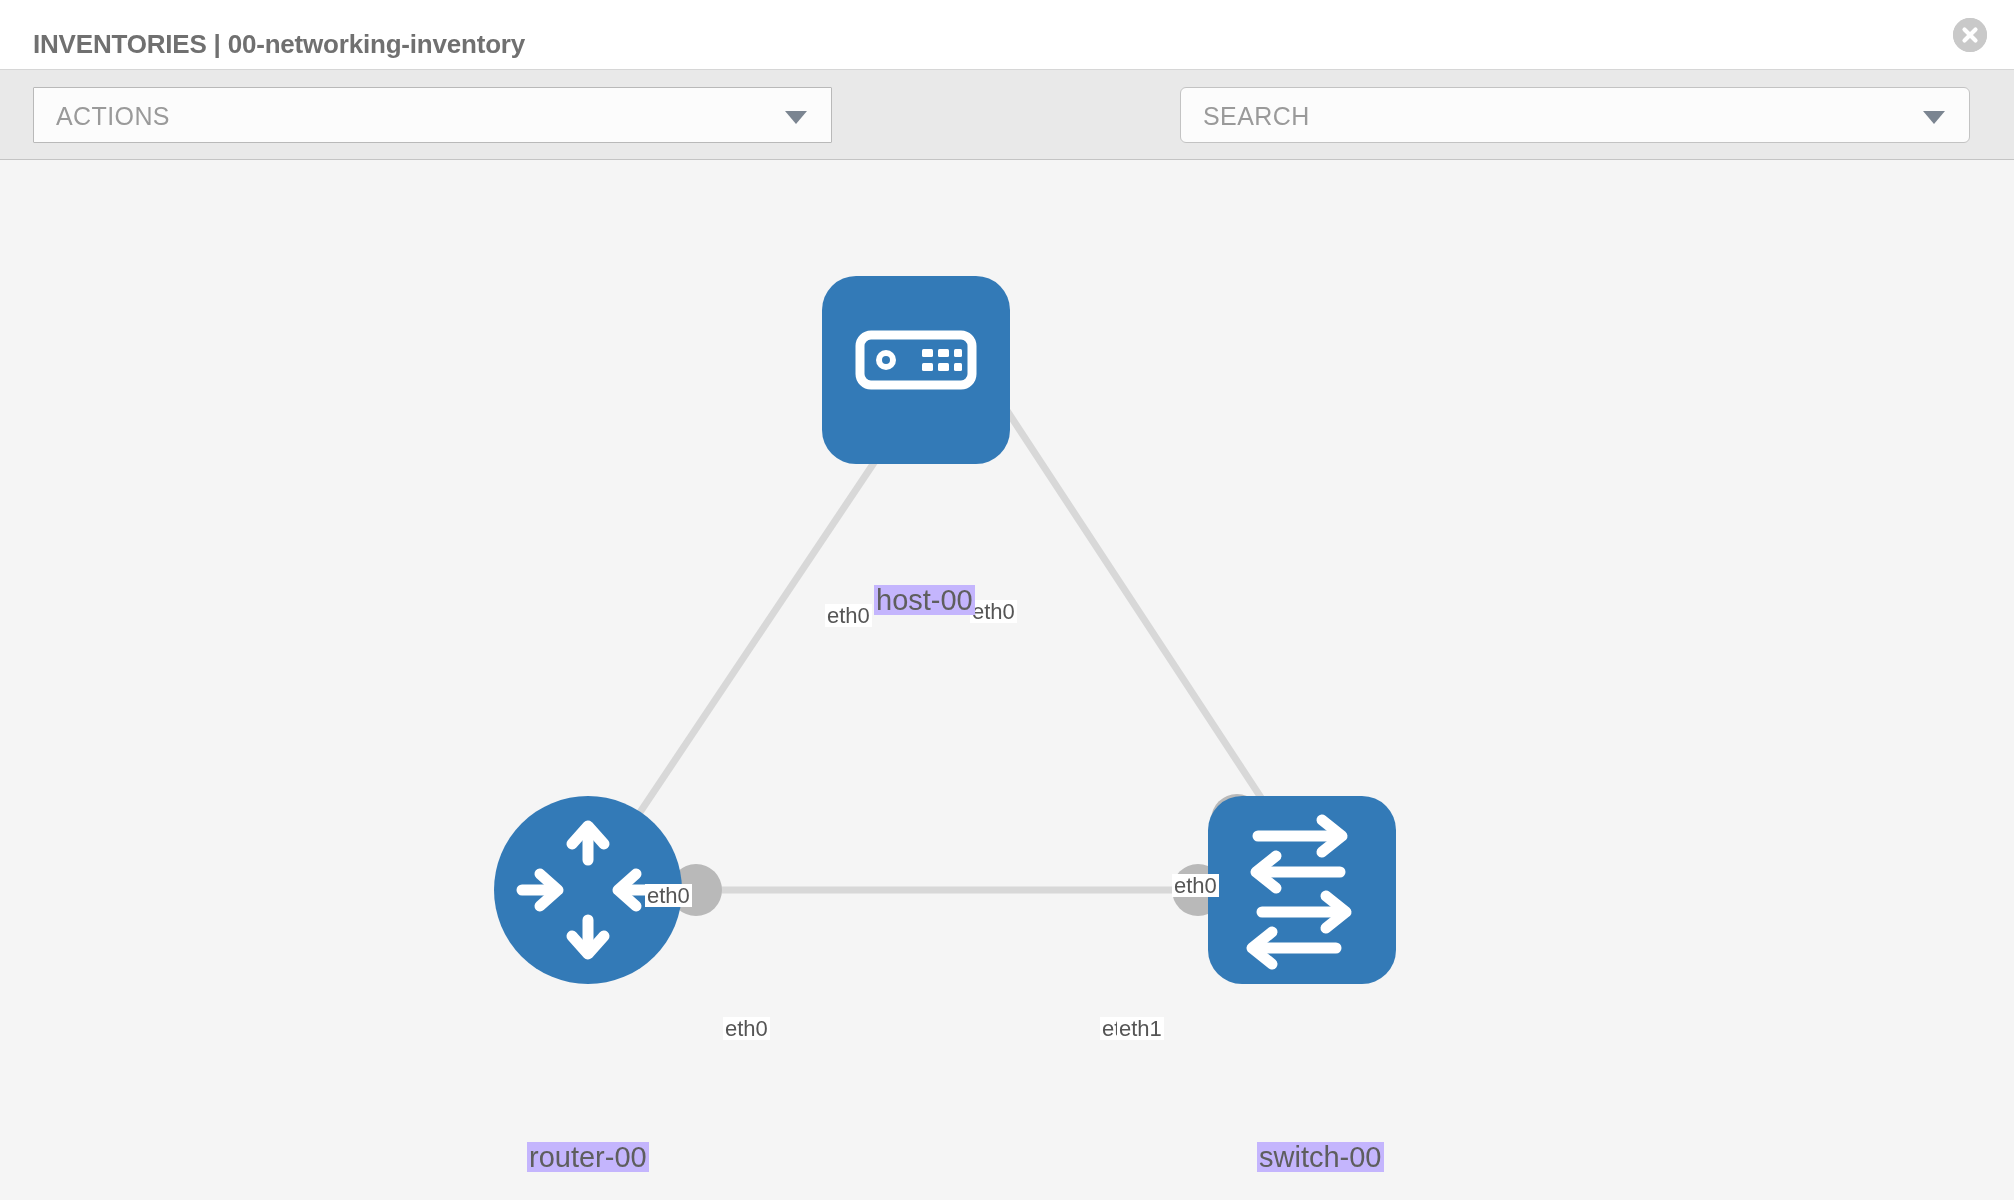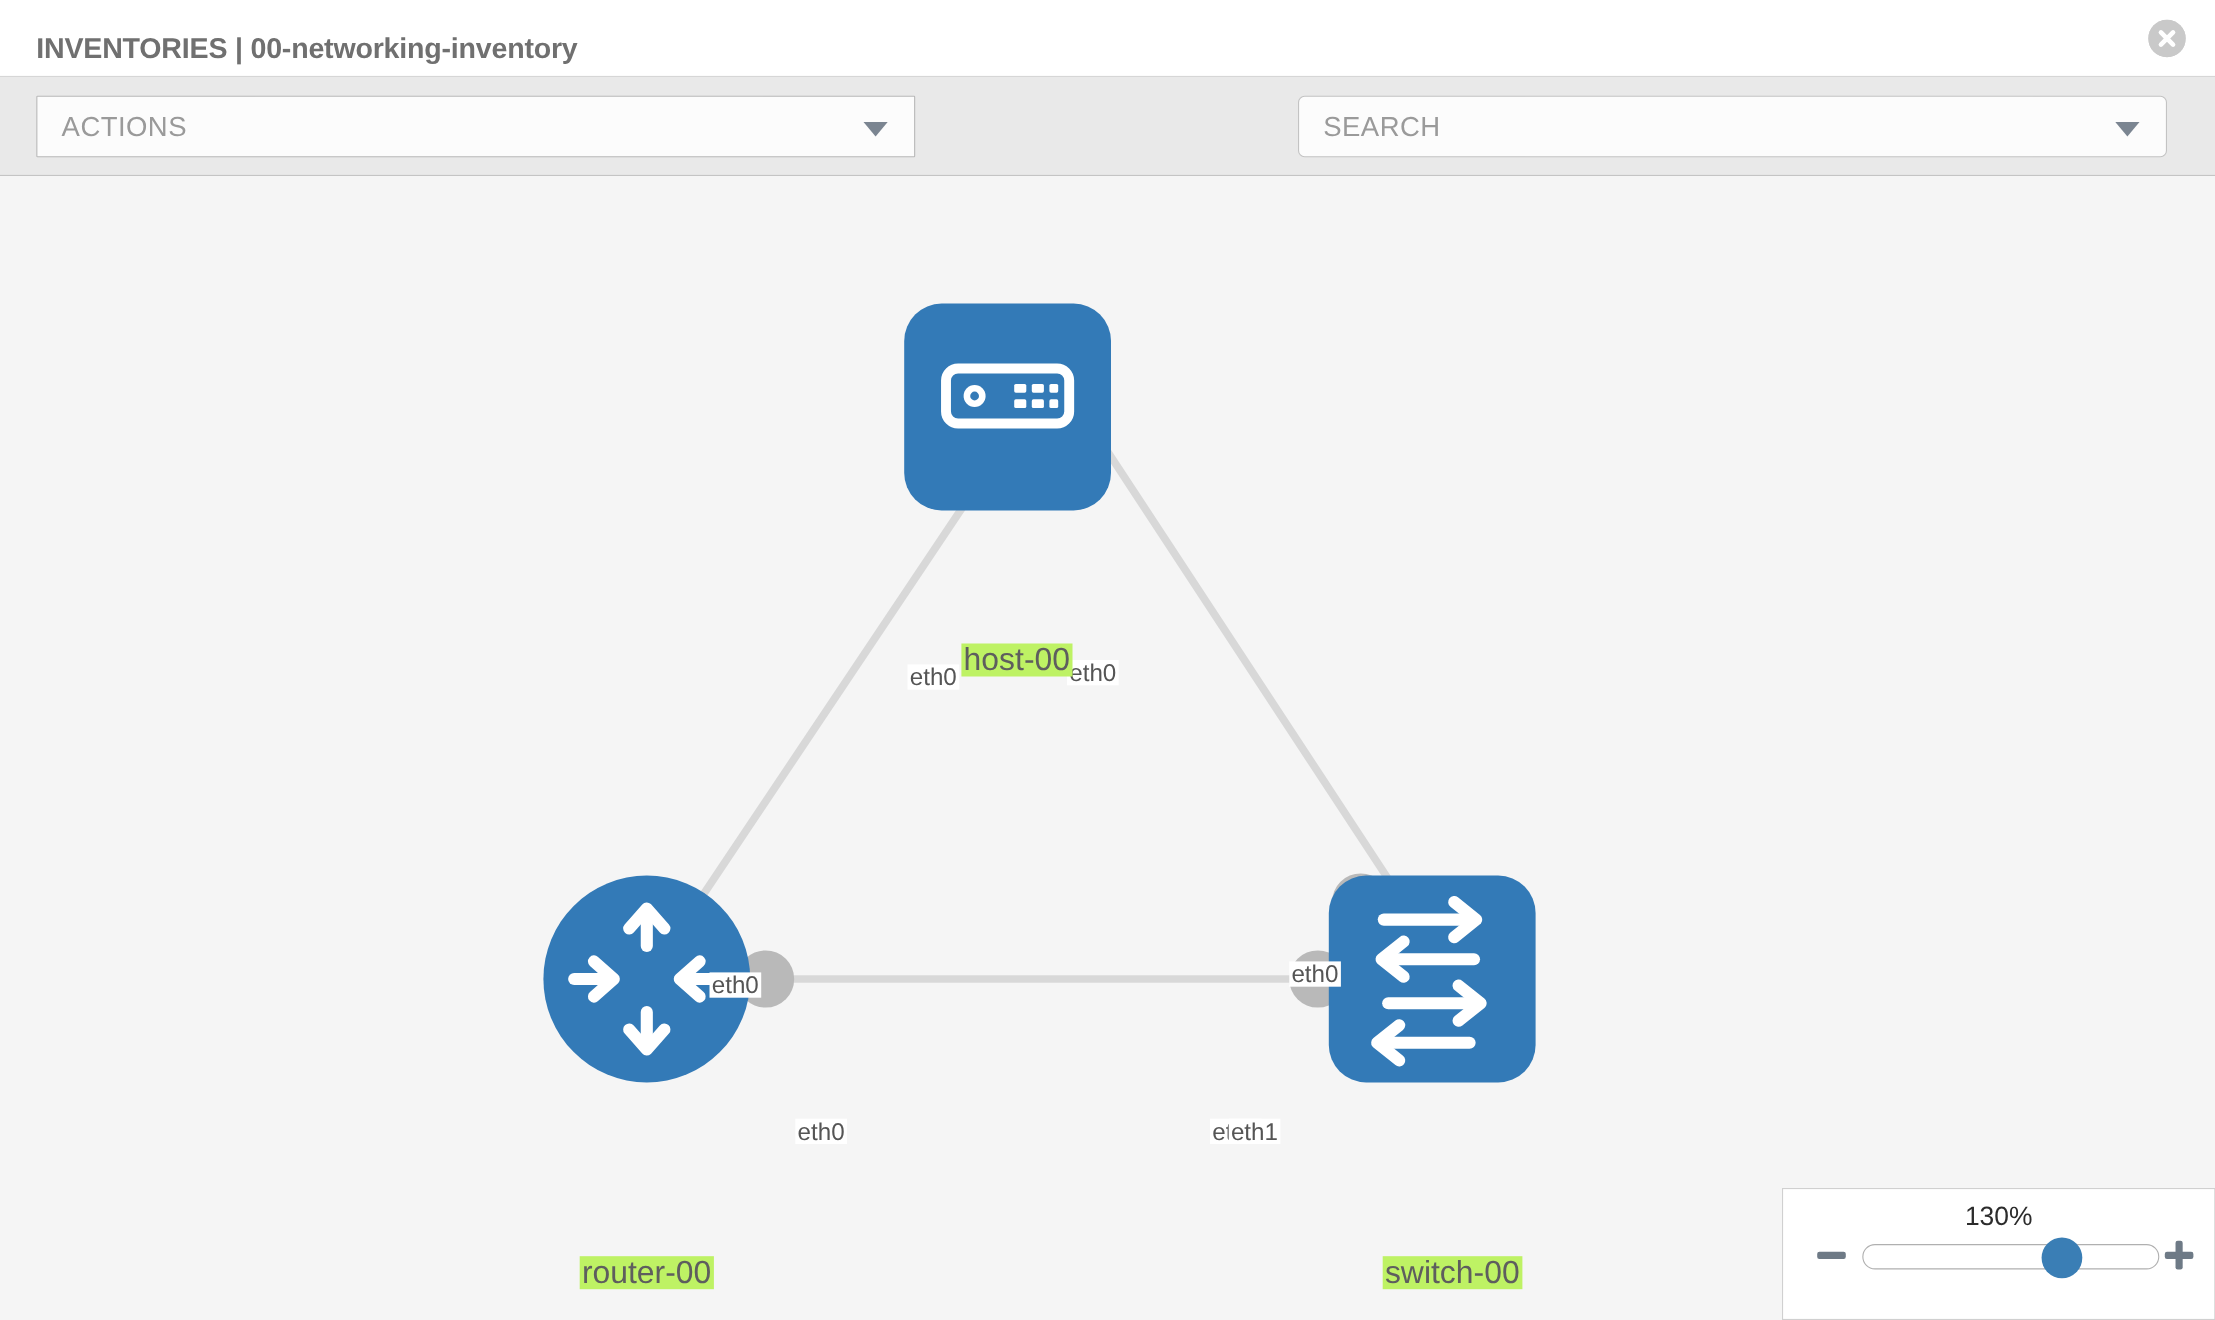--- a/index.html
+++ b/index.html
@@ -138,21 +138,21 @@
     left: 0; top: 0;
     width: 2014px;
     height: 1040px;
   }
 
   
   .node-label {
     position: absolute;
     font-size: 29px;
     color: #5e5e5e;
-    background: #bef264;
+    background: #c4b5fd;
     white-space: nowrap;
     padding: 0 2px;
     line-height: 1.05;
   }
   .iface-label {
     position: absolute;
     font-size: 22px;
     color: #555555;
     background: #ffffff;
     white-space: nowrap;
@@ -336,35 +336,15 @@
     <div class="iface-label" style="left:645px;  top:724px;">eth0</div>
     <div class="iface-label" style="left:1172px; top:714px;">eth0</div>
     <div class="iface-label" style="left:723px;  top:857px;">eth0</div>
     <div class="iface-label" style="left:1100px; top:857px;">eth0</div>
     <div class="iface-label" style="left:1117px; top:857px;">eth1</div>
 
     <div class="node-label" style="left:874px;  top:425px;">host-00</div>
     <div class="node-label" style="left:527px;  top:982px;">router-00</div>
     <div class="node-label" style="left:1242px; top:982px;margin-left:15px;">switch-00</div>
 
-    <div class="zoom-panel" style="left:1620px; top:920px;">
-      <div class="zoom-percent">130%</div>
-
-      <div class="zoom-minus">
-        <svg width="32" height="32" viewBox="0 0 32 32" aria-hidden="true">
-          <rect x="3" y="13" width="26" height="6.5" rx="2" fill="#6e7a86"></rect>
-        </svg>
-      </div>
-
-      <div class="zoom-track">
-        <div class="zoom-thumb" id="zoom-thumb" style="left: 162.4px;"></div>
-      </div>
-
-      <div class="zoom-plus">
-        <svg width="32" height="32" viewBox="0 0 32 32" aria-hidden="true">
-          <rect x="3" y="13" width="26" height="6.5" rx="2" fill="#6e7a86"></rect>
-          <rect x="12.75" y="3" width="6.5" height="26" rx="2" fill="#6e7a86"></rect>
-        </svg>
-      </div>
-    </div>
 
   </div>
 </div>
 
 </body></html>

